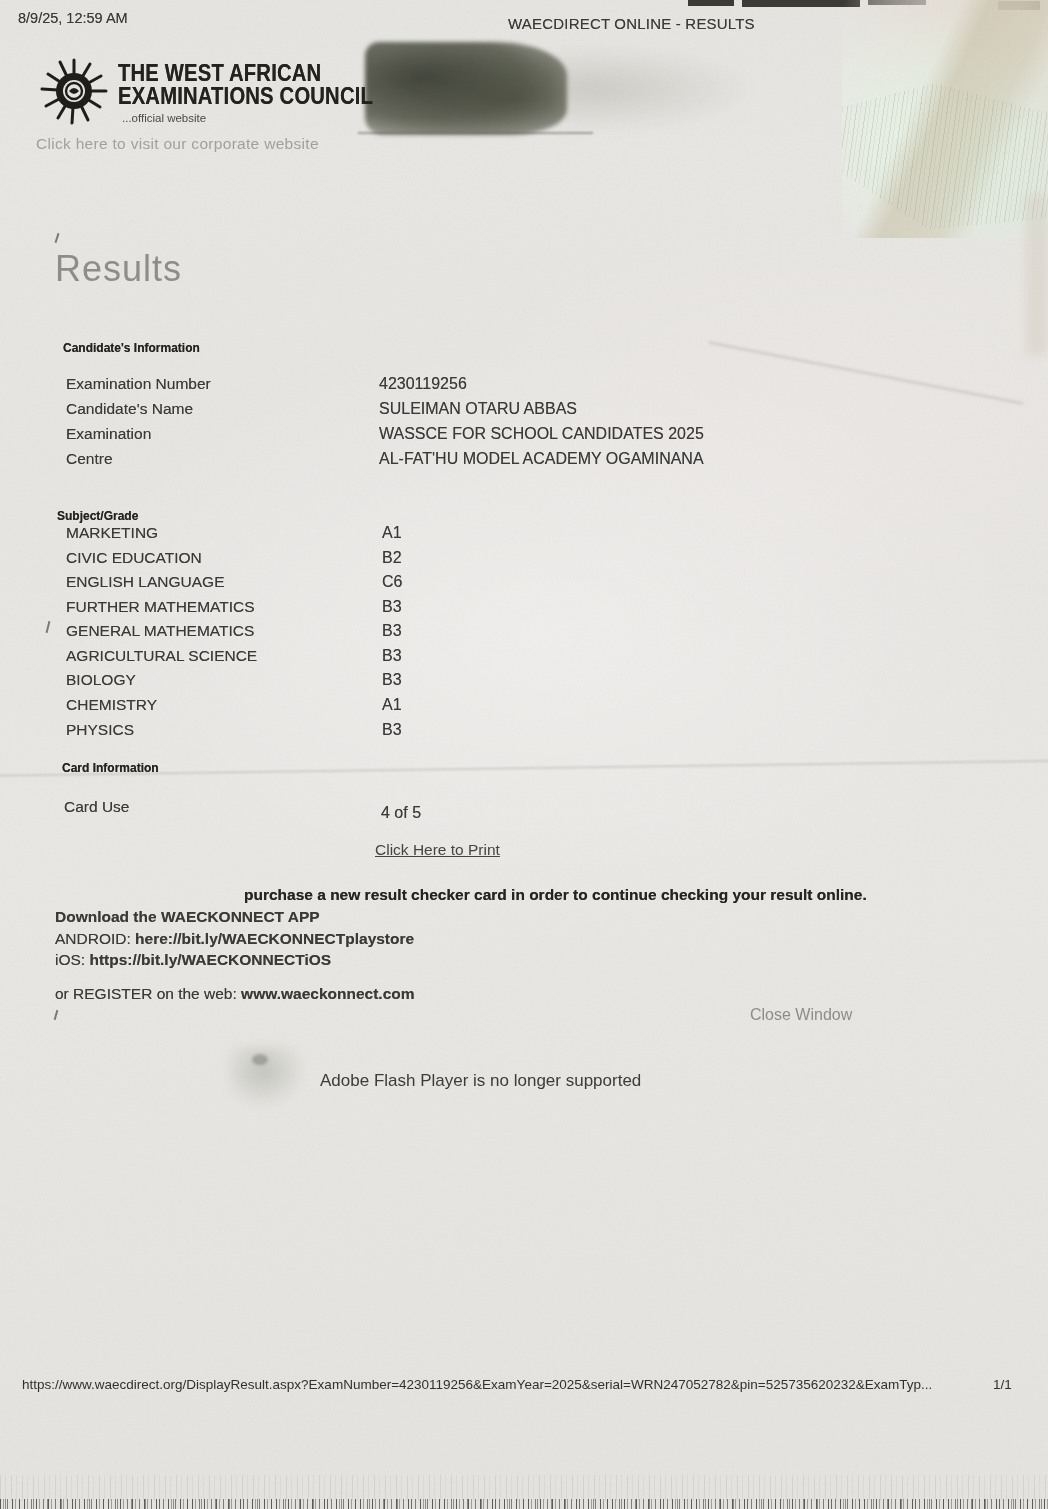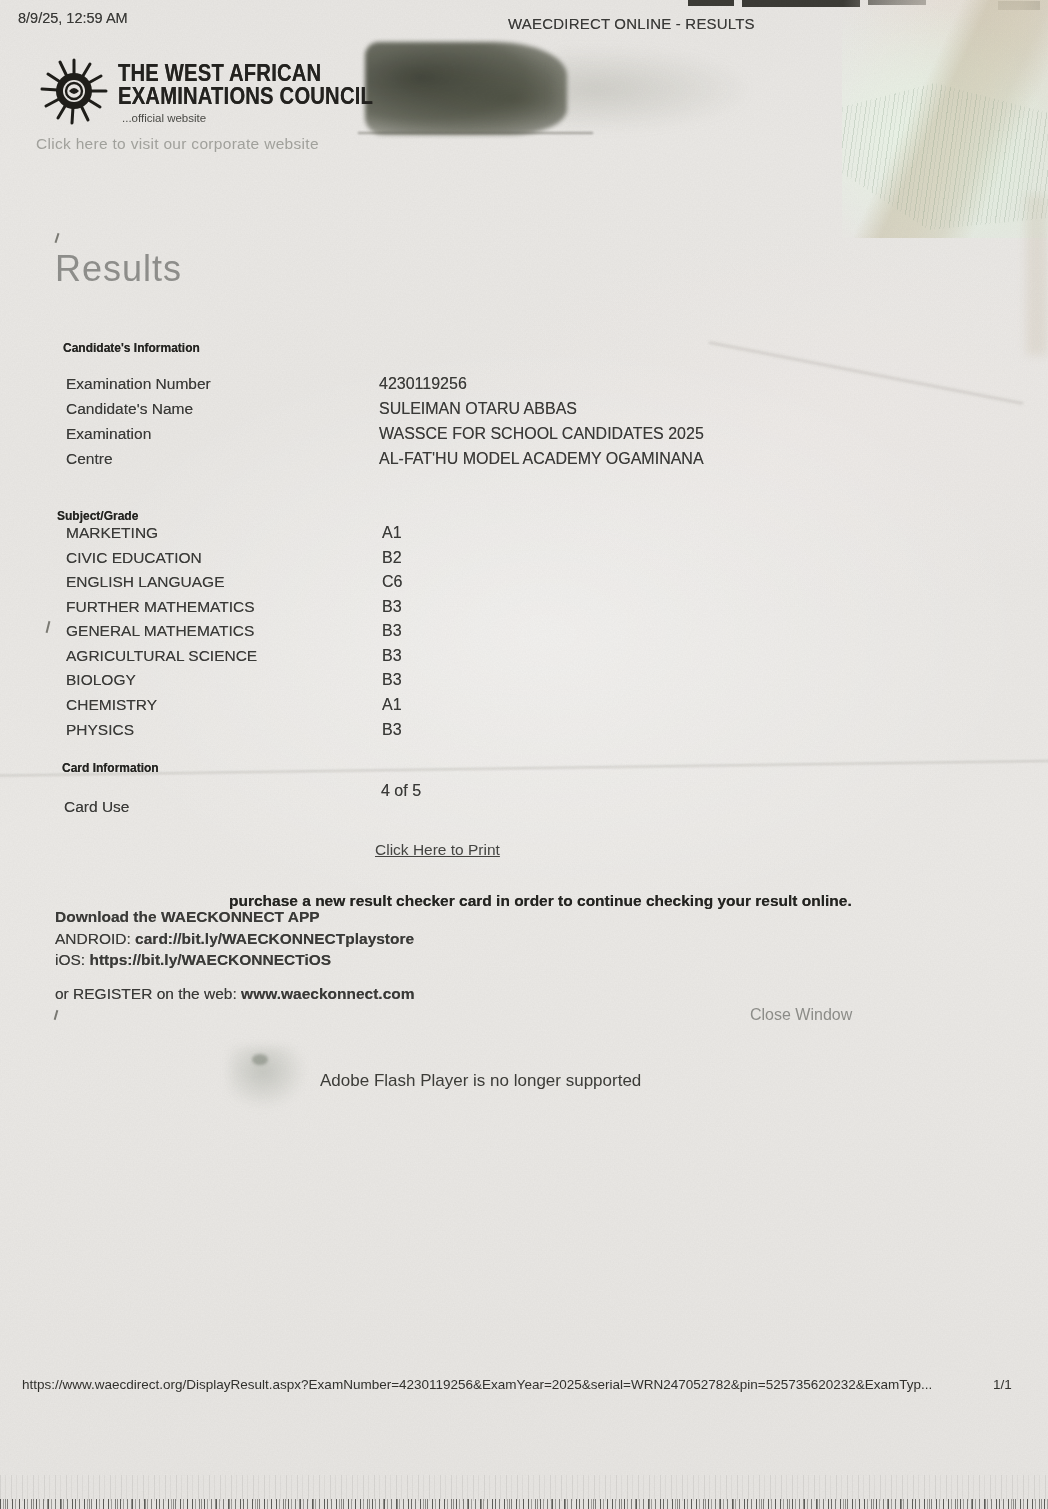--- a/index.html
+++ b/index.html
@@ -177,30 +177,30 @@
   <div class="abs ink scanblur row-value" style="top:647px;left:382px;">B3</div>
   <div class="abs ink scanblur row-label" style="top:671px;">BIOLOGY</div>
   <div class="abs ink scanblur row-value" style="top:671px;left:382px;">B3</div>
   <div class="abs ink scanblur row-label" style="top:696px;">CHEMISTRY</div>
   <div class="abs ink scanblur row-value" style="top:696px;left:382px;">A1</div>
   <div class="abs ink scanblur row-label" style="top:721px;">PHYSICS</div>
   <div class="abs ink scanblur row-value" style="top:721px;left:382px;">B3</div>
 
   <div class="abs sec-head" style="left:62px;top:761px;">Card Information</div>
   <div class="abs ink scanblur row-label" style="top:798px;left:64px;">Card Use</div>
-  <div class="abs ink scanblur row-value" style="top:782px;left:381px;">4 of 5</div>
+  <div class="abs ink scanblur row-value" style="top:804px;left:381px;">4 of 5</div>
 
   <div class="abs scanblur print-link">Click Here to Print</div>
 
-  <div class="abs note-line scanblur" style="left:229px;top:886px;margin-top:6px;">purchase a new result checker card in order to continue checking your result online.</div>
+  <div class="abs note-line scanblur" style="left:244px;top:886px;">purchase a new result checker card in order to continue checking your result online.</div>
 
   <div class="abs ink scanblur dl-line bold" style="top:908px;">Download the WAECKONNECT APP</div>
   <div class="abs ink scanblur dl-line" style="top:930px;">
     <span class="plain">ANDROID:</span>
-    <span class="bold">card://bit.ly/WAECKONNECTplaystore</span>
+    <span class="bold">here://bit.ly/WAECKONNECTplaystore</span>
   </div>
   <div class="abs ink scanblur dl-line" style="top:951px;">
     <span class="plain">iOS:</span>
     <span class="bold">https://bit.ly/WAECKONNECTiOS</span>
   </div>
   <div class="abs ink scanblur dl-line" style="top:985px;">
     <span class="plain">or REGISTER on the web:</span>
     <span class="bold">www.waeckonnect.com</span>
   </div>
 

